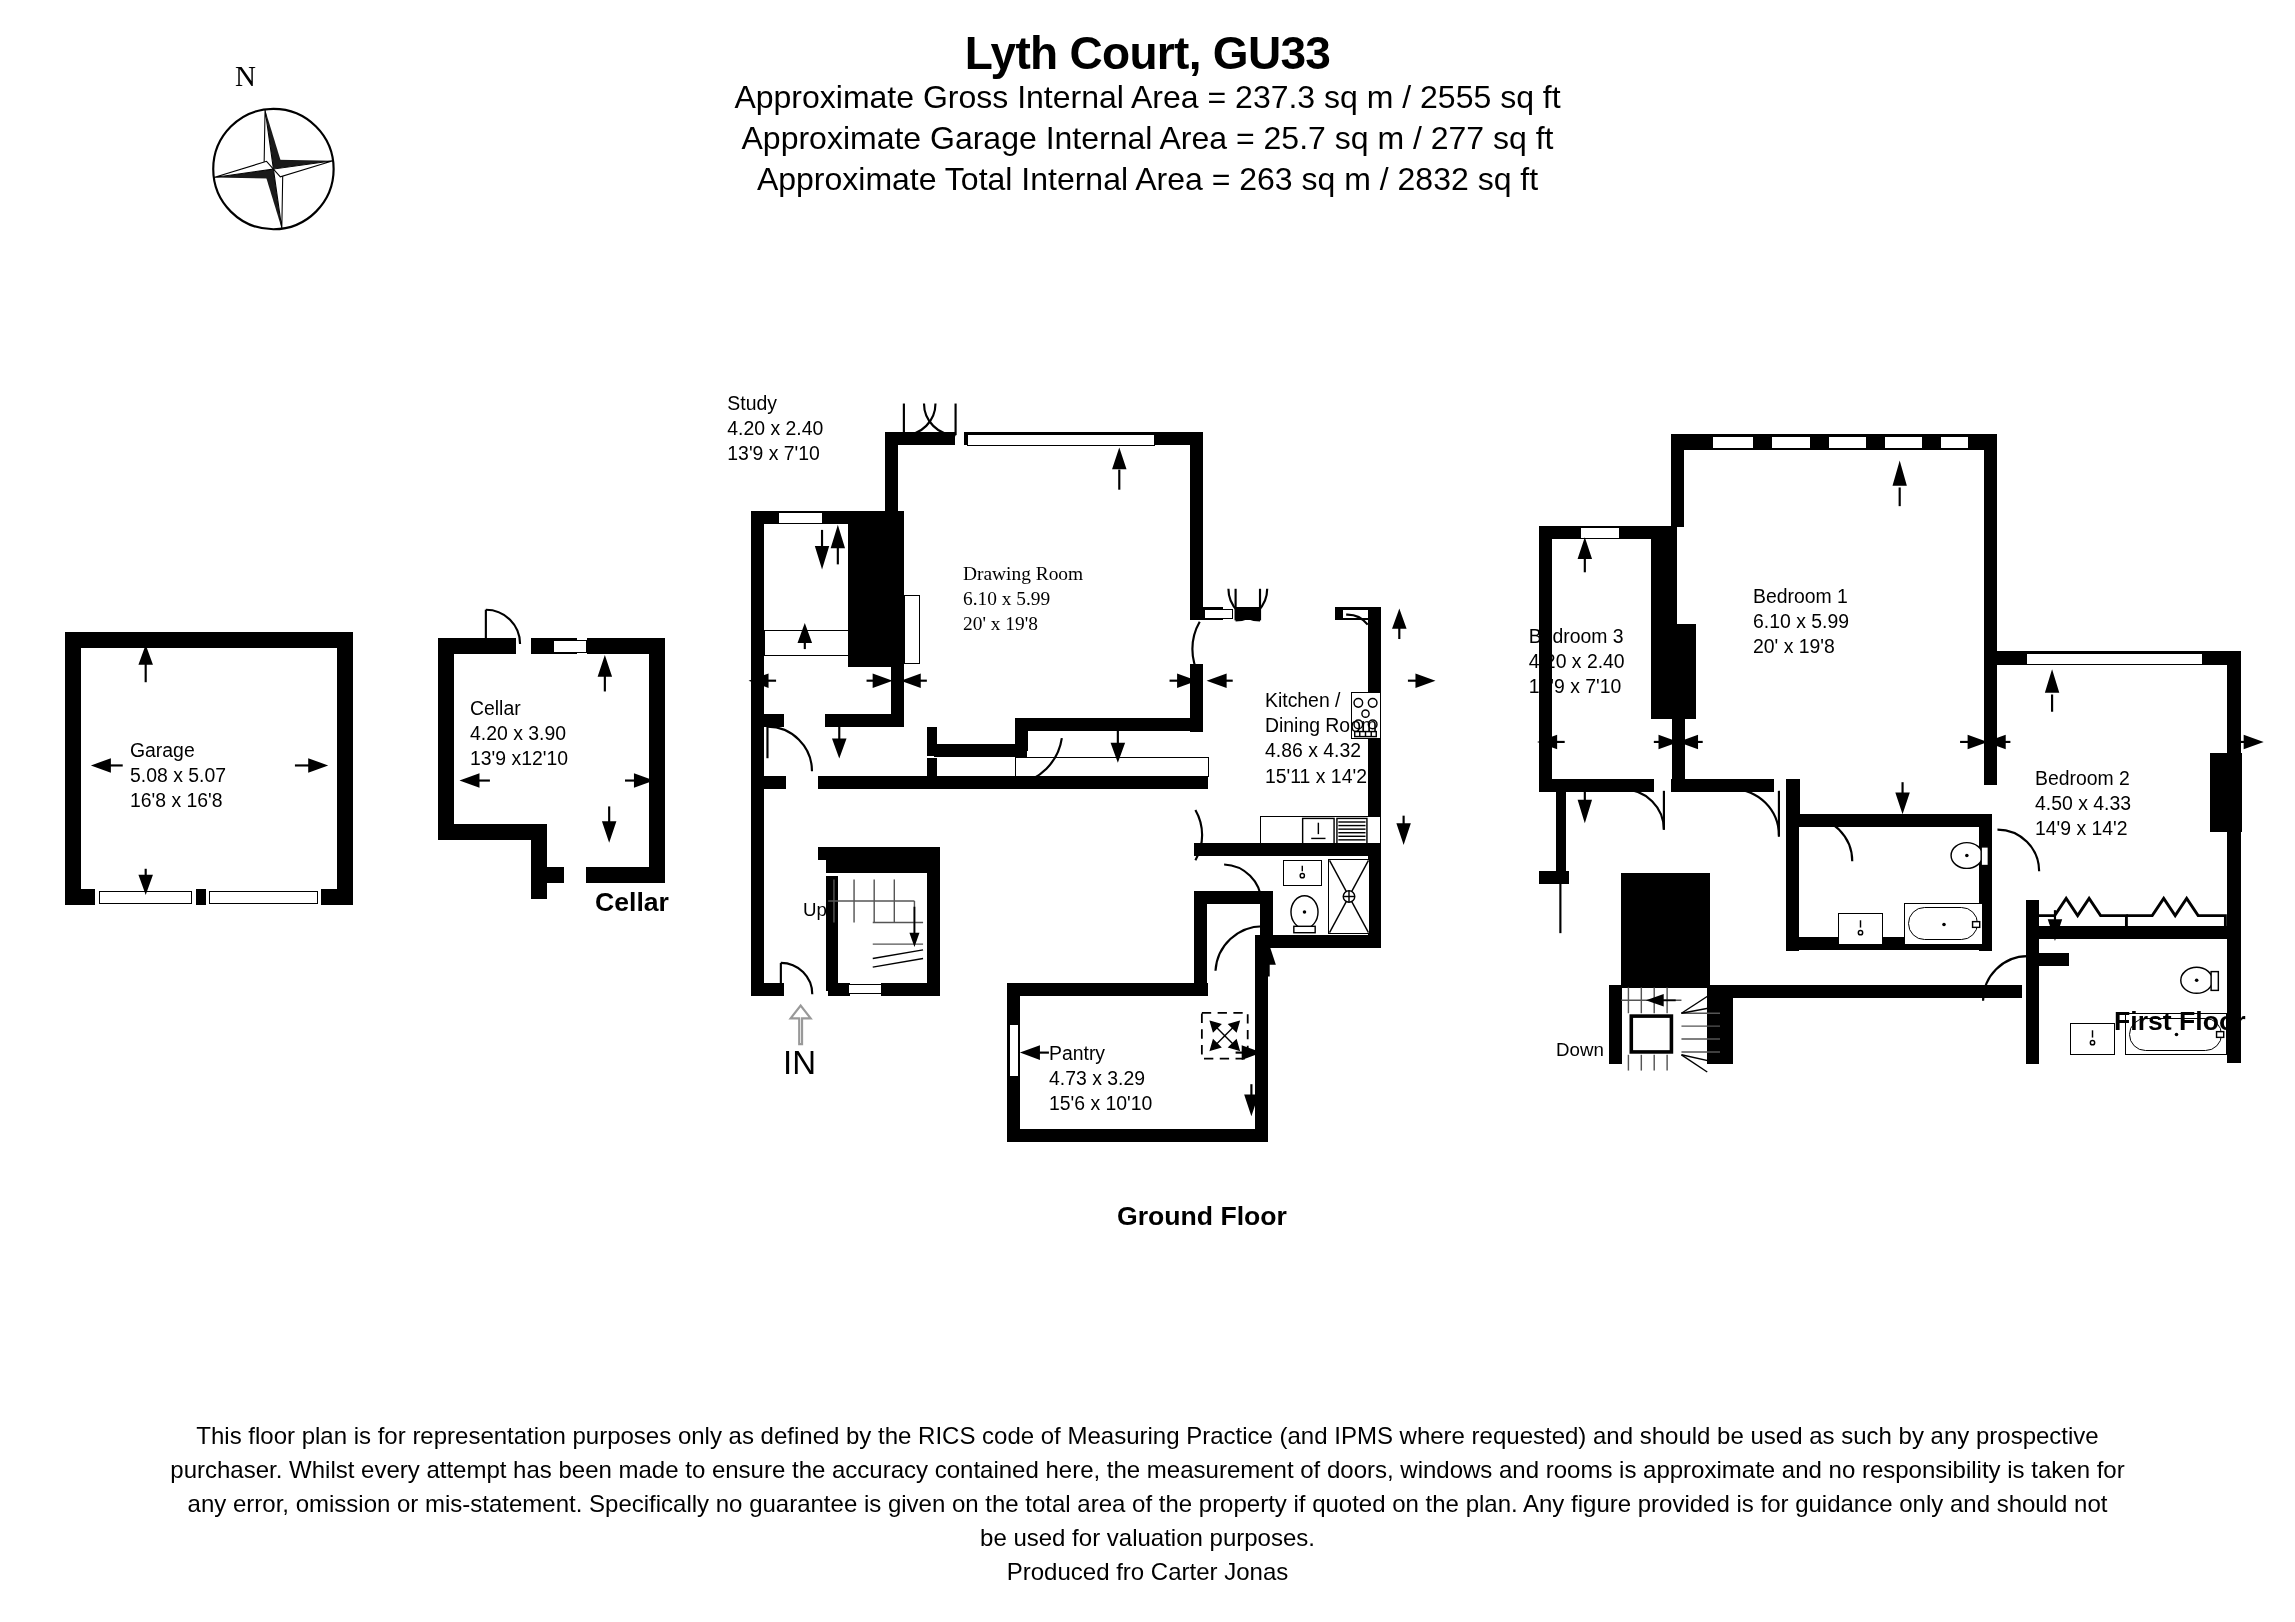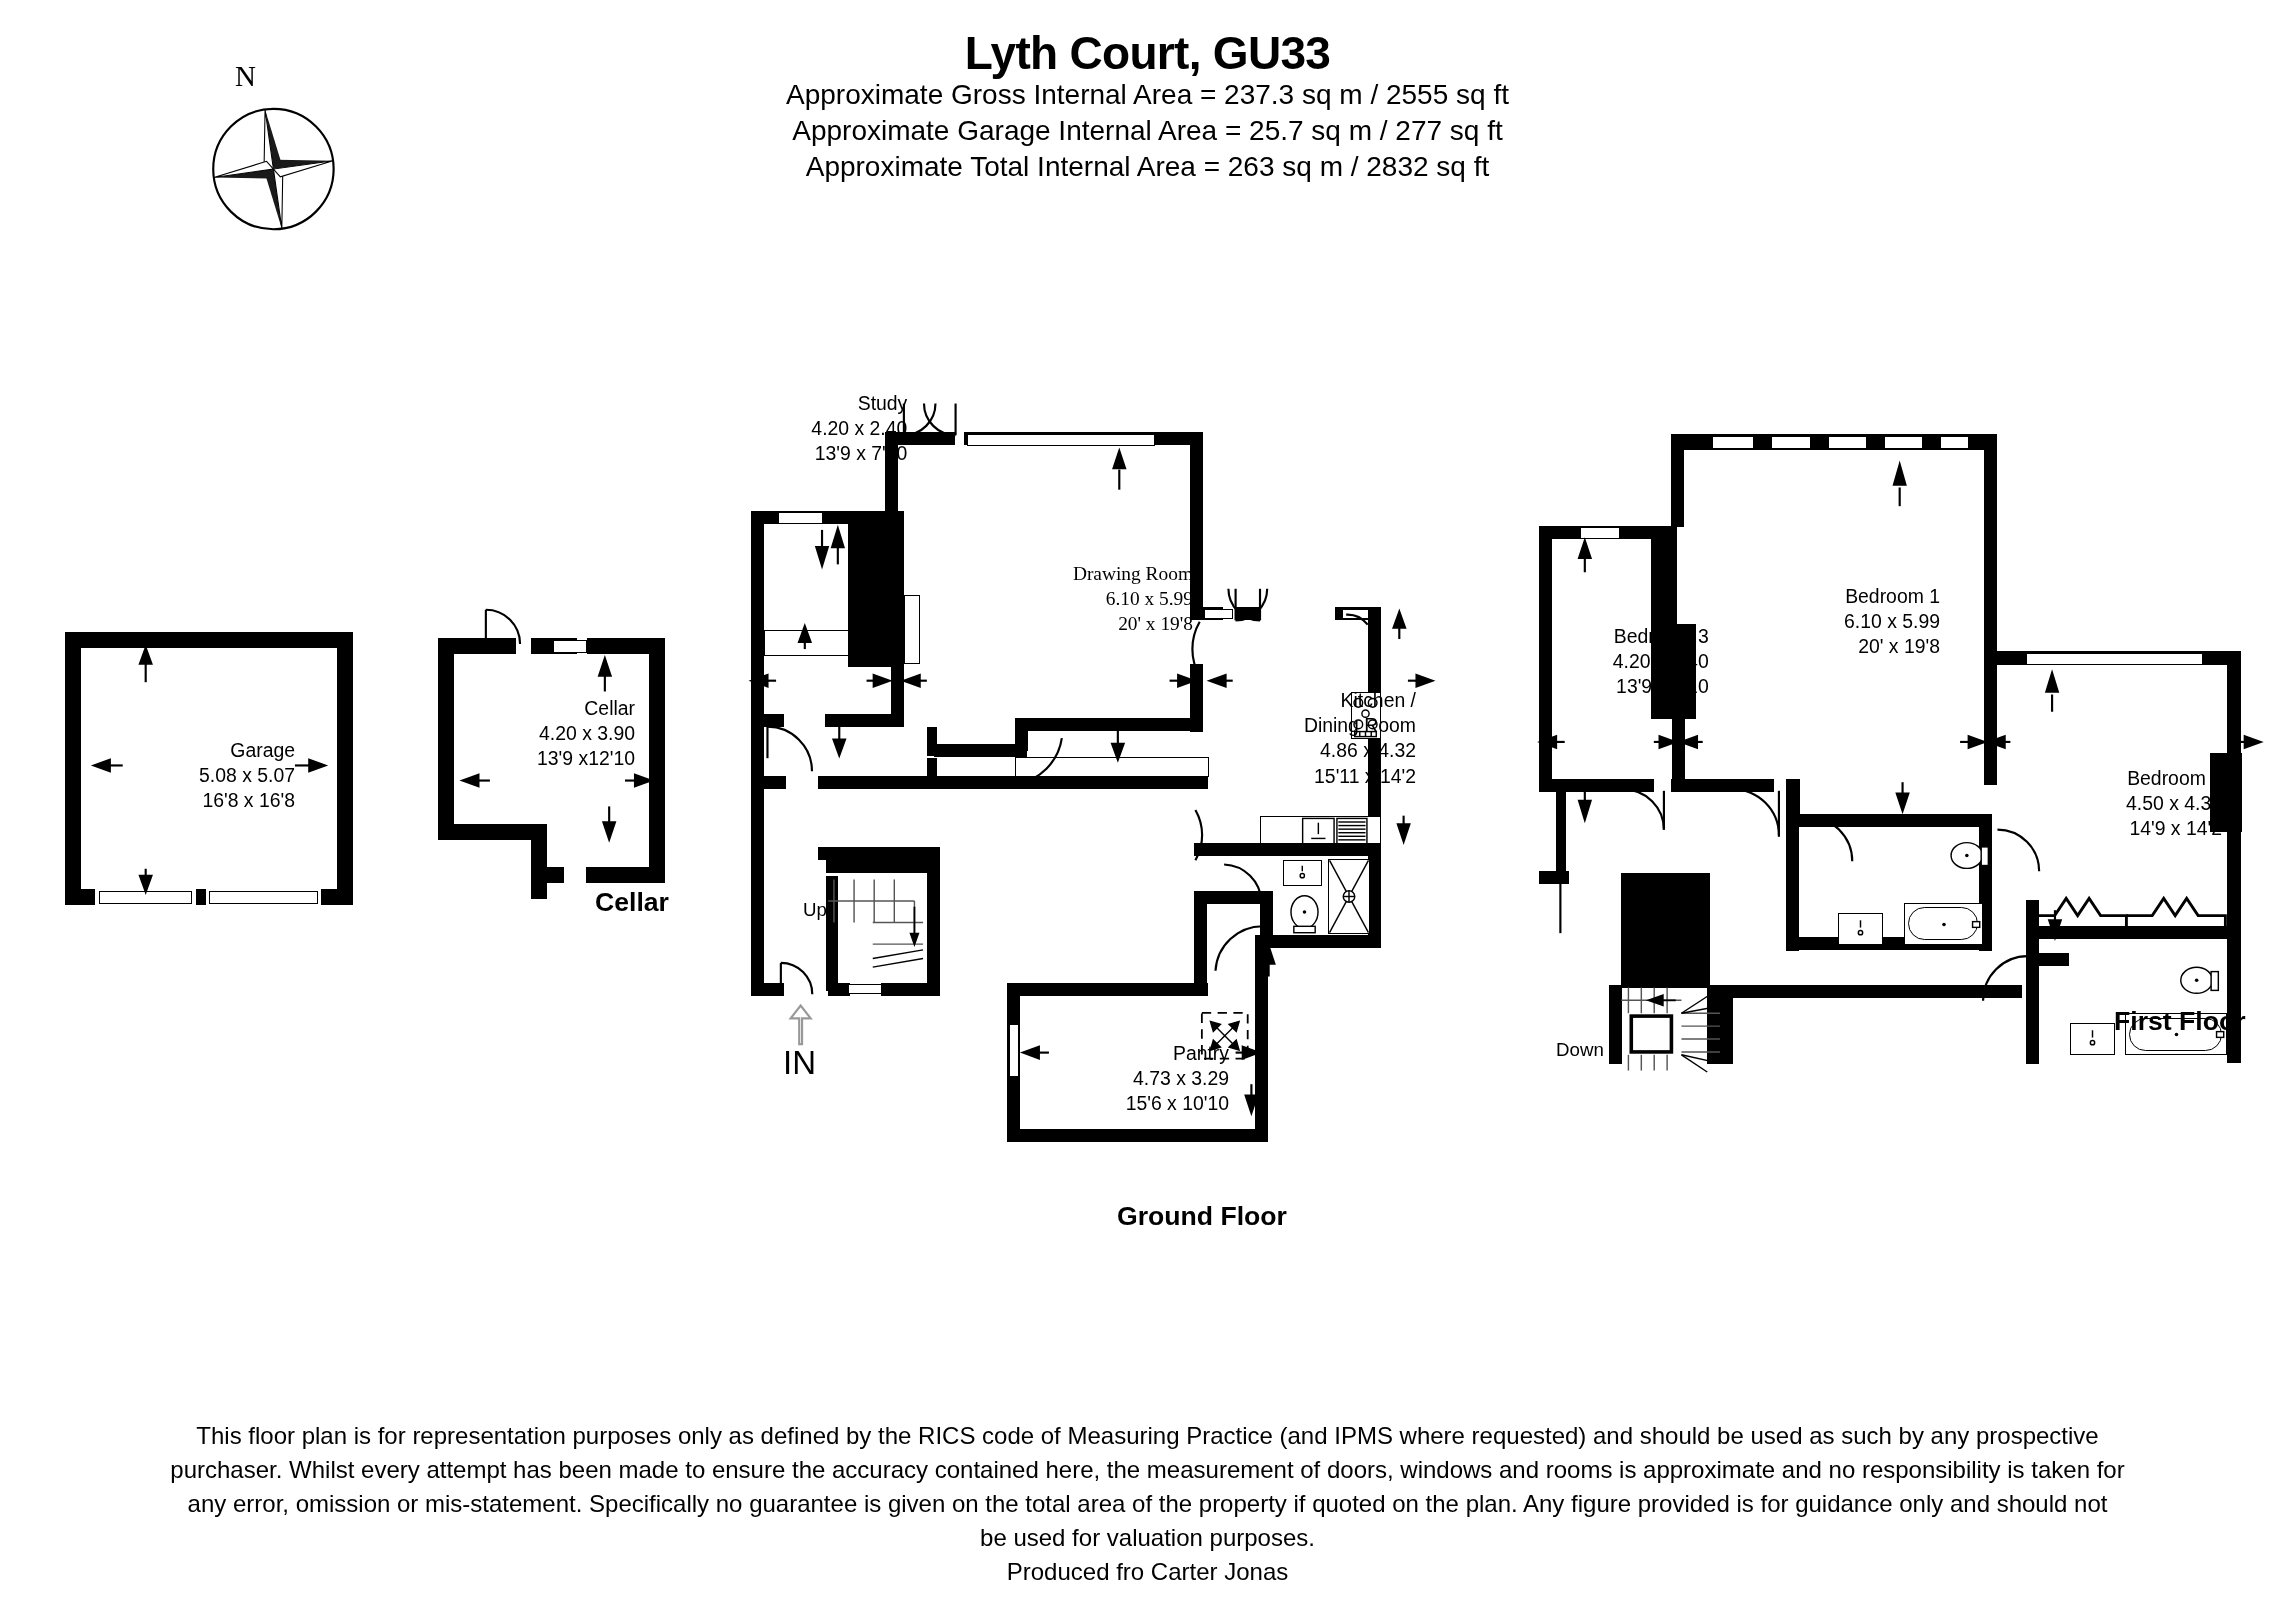--- a/index.html
+++ b/index.html
@@ -5,28 +5,28 @@
   html,body{margin:0;padding:0;background:#ffffff;}
   body{
     width:2295px;height:1622px;position:relative;overflow:hidden;
     font-family:"Liberation Sans","DejaVu Sans",sans-serif;
     color:#000;
   }
   .abs{position:absolute;}
   
   #header{left:0;top:29px;width:2295px;text-align:center;}
   #title{font-size:46px;font-weight:bold;letter-spacing:-0.7px;line-height:1.05;}
-  .areaLine{font-size:28px;line-height:1.28;font-weight:400;}
+  .areaLine{font-size:32px;line-height:1.28;font-weight:400;}
   
   #compass{left:193px;top:63px;width:158px;height:172px;}
   #compass .nlab{position:absolute;left:42px;top:-2.9px;font-family:"Liberation Serif","DejaVu Serif",serif;font-size:29px;}
   
   #plan{left:0;top:0;width:2295px;height:1264px;}
   .wall{position:absolute;background:#000;}
-  .lbl{position:absolute;text-align:right;font-size:19.4px;line-height:1.30;white-space:nowrap;}
+  .lbl{position:absolute;text-align:left;font-size:19.4px;line-height:1.30;white-space:nowrap;}
   .floorname{position:absolute;font-size:26.6px;font-weight:bold;white-space:nowrap;}
   .inlab{position:absolute;font-size:33px;font-weight:400;}
   .stairlab{position:absolute;font-size:18.7px;text-align:right;}
   
   .fx{position:absolute;border:1.4px solid #000;background:#fff;box-sizing:border-box;}
   .fxr{position:absolute;border:1.4px solid #000;background:#fff;box-sizing:border-box;border-radius:29px;}
   .win{position:absolute;background:#fff;border-top:1.4px solid #000;border-bottom:1.4px solid #000;box-sizing:border-box;}
   .winv{position:absolute;background:#fff;border-left:1.4px solid #000;border-right:1.4px solid #000;box-sizing:border-box;}
   
   #footer{left:0;top:1419px;width:2295px;text-align:center;font-size:24px;line-height:1.42;}

